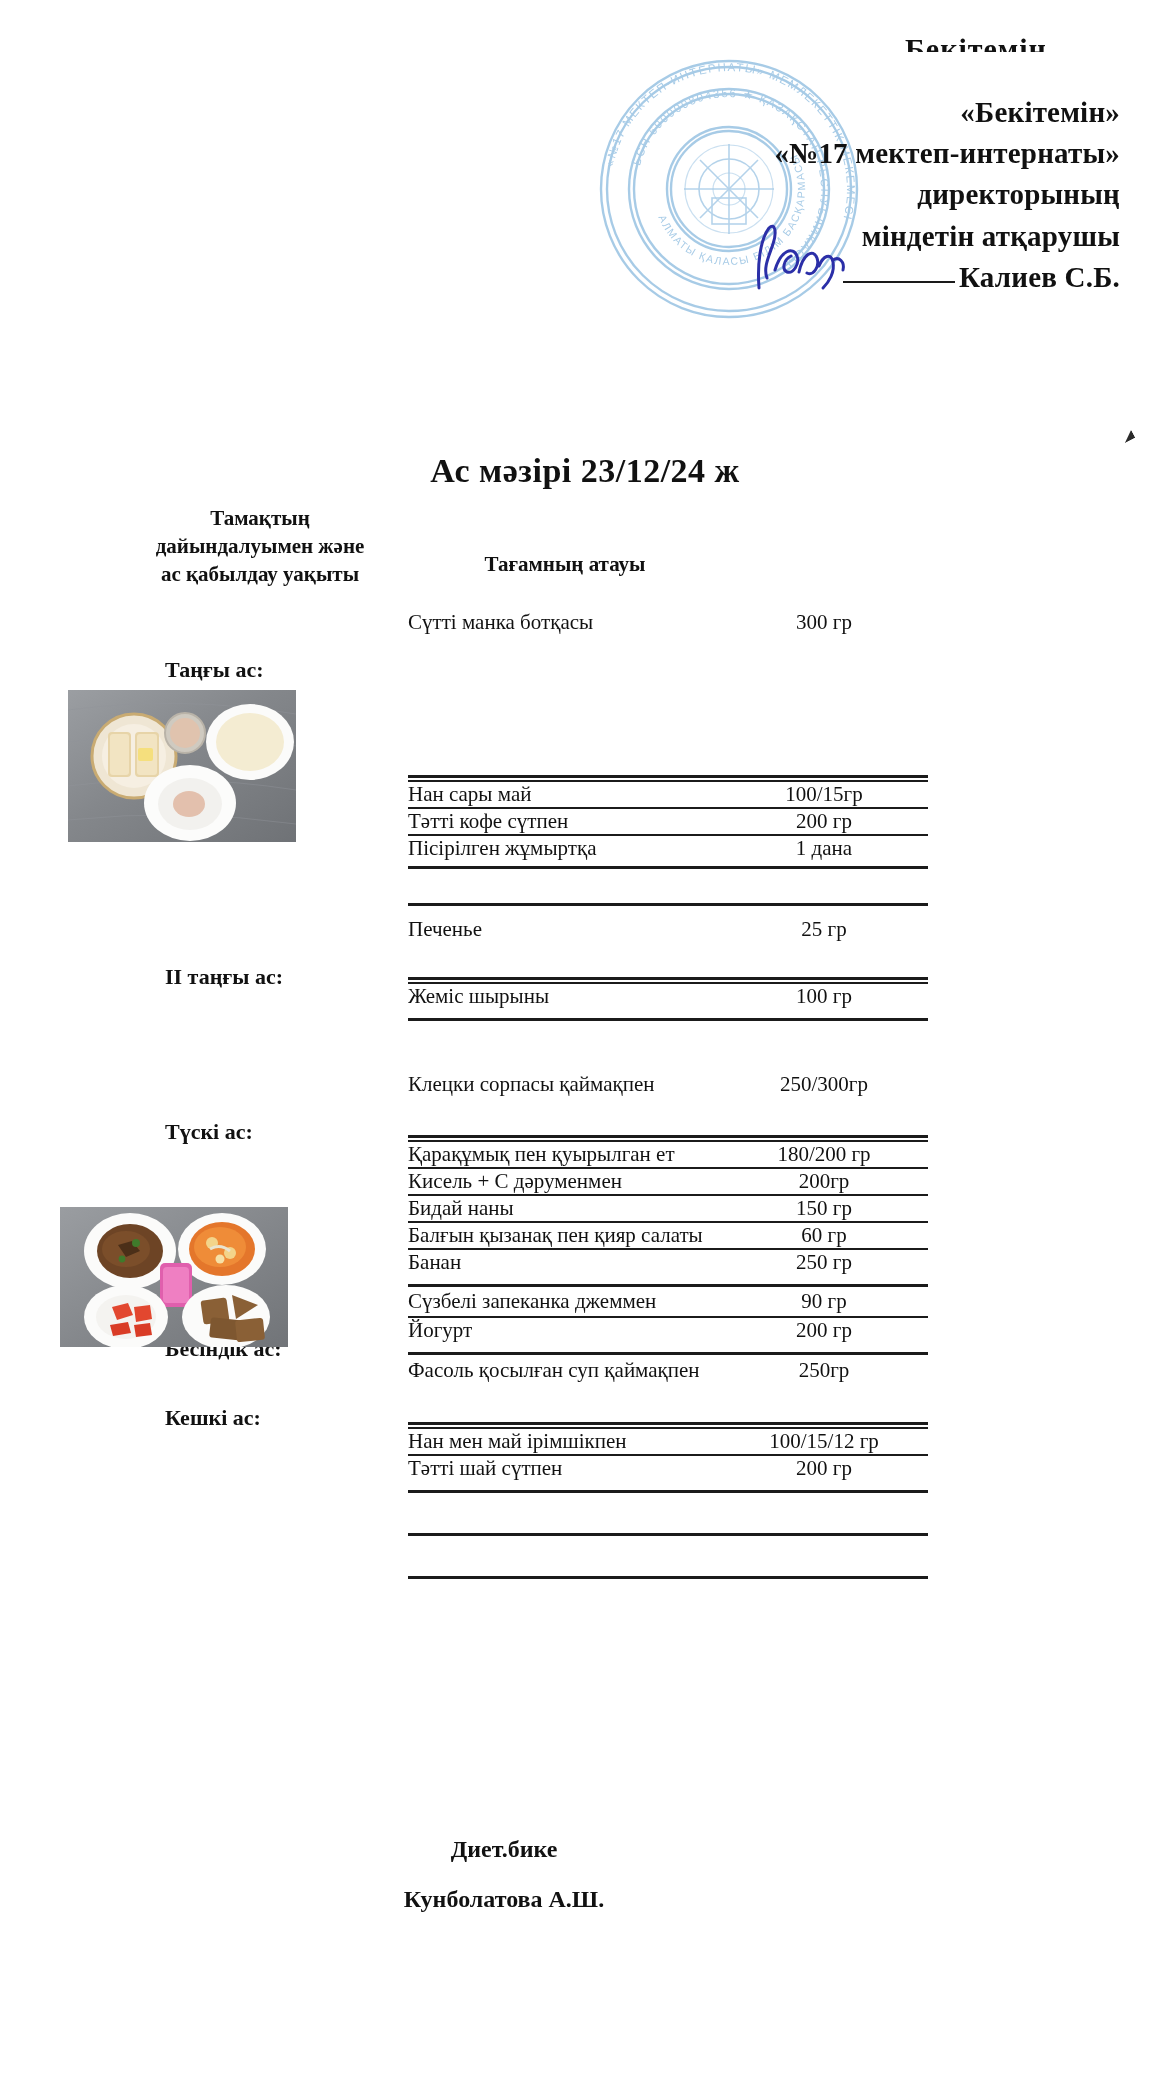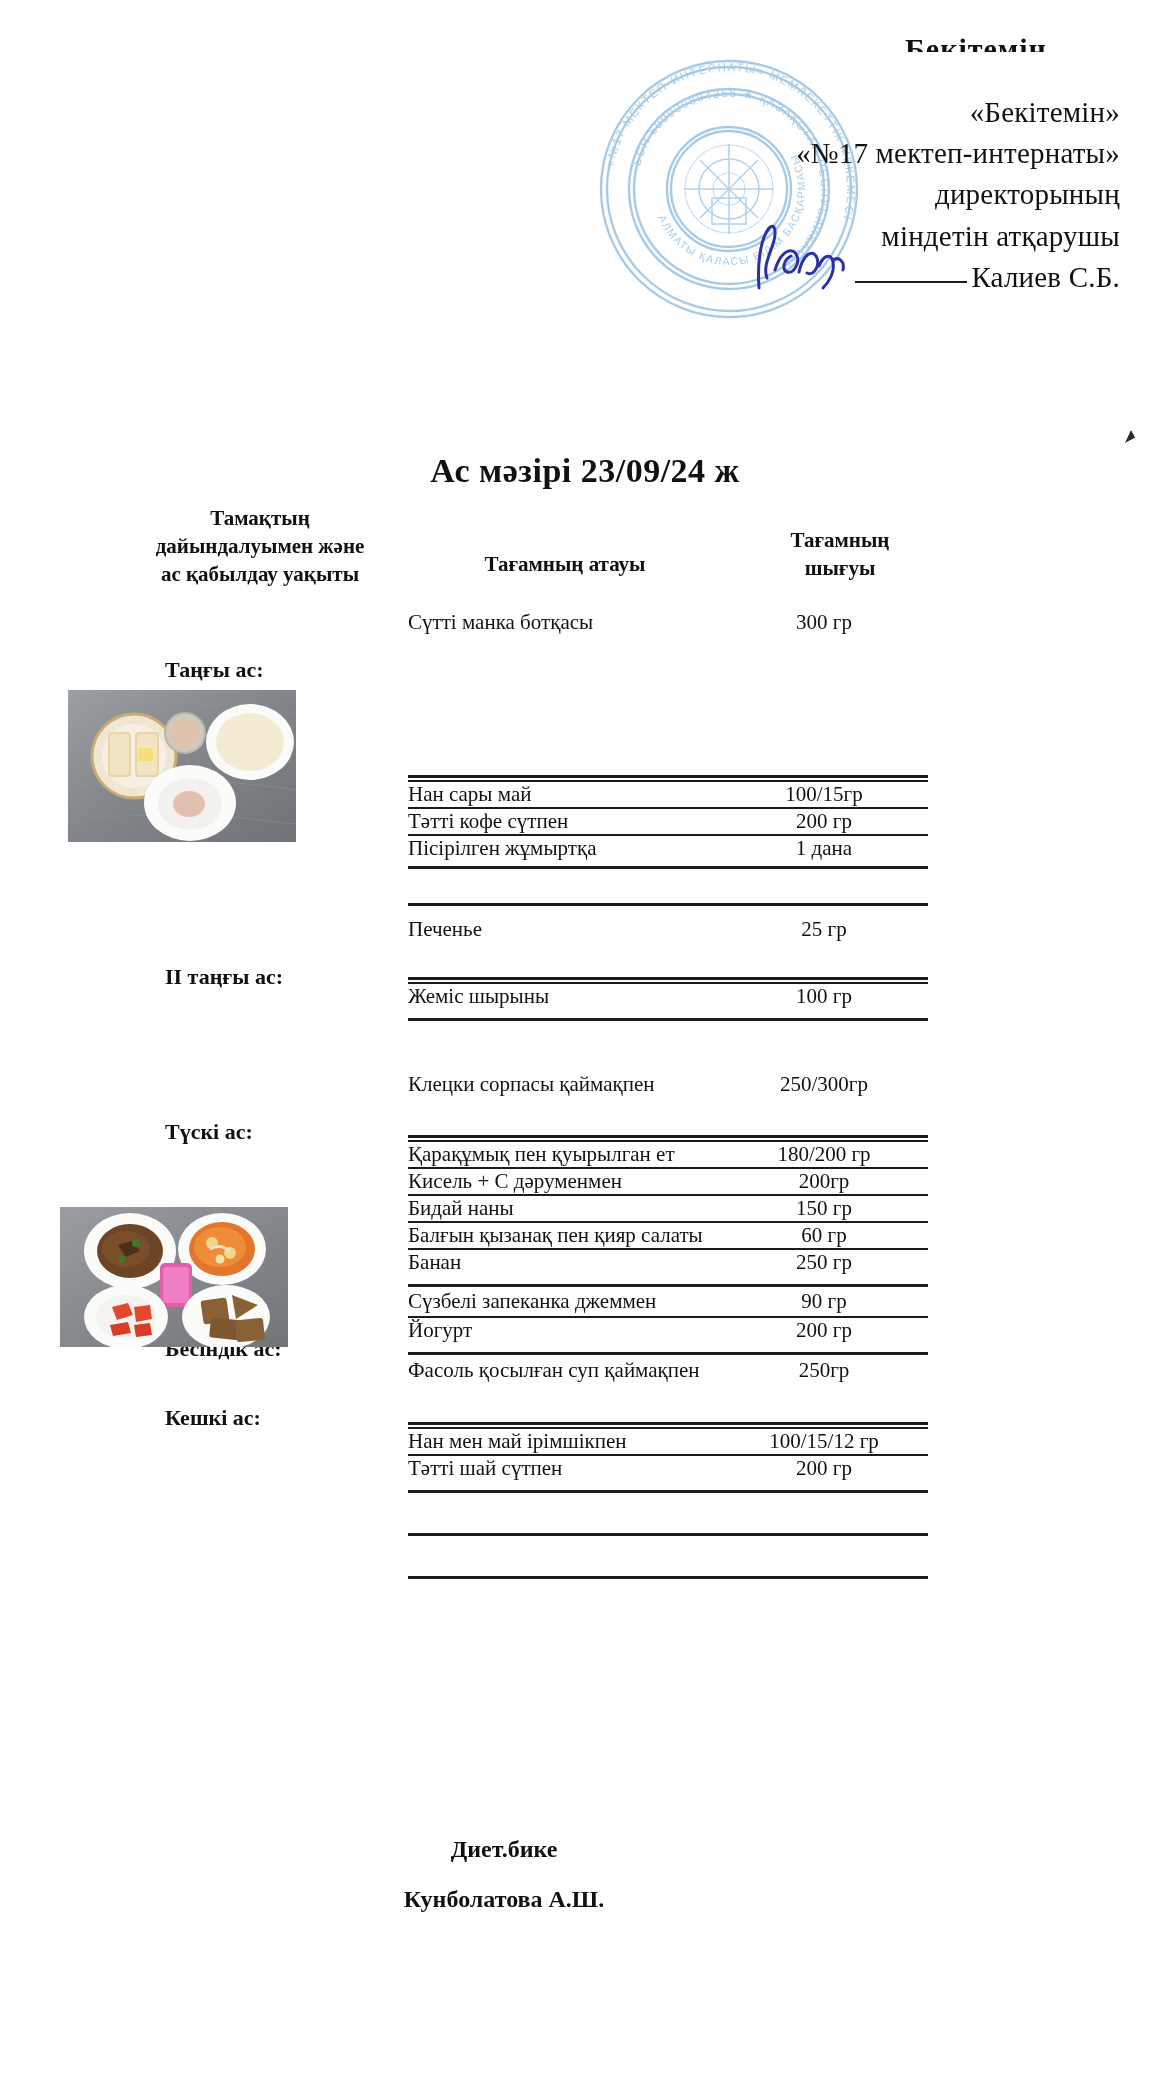--- a/index.html
+++ b/index.html
@@ -33,21 +33,21 @@
   }
 
   
   .approval {
     position: absolute;
     top: 92px;
     left: 420px;
     width: 700px;
     text-align: right;
     font-size: 29px;
-    font-weight: normal;
+    font-weight: bold;
     line-height: 1.42;
     letter-spacing: 0.2px;
     z-index: 5;
   }
   .approval div { white-space: nowrap; }
   .approval .sign-row {
     display: block;
     position: relative;
   }
   .sig-line {
@@ -247,33 +247,29 @@
       <path d="M28 48 C34 28, 46 24, 50 34 C53 42, 46 52, 40 50 C35 48, 36 38, 44 34"></path>
       <path d="M52 50 C56 32, 66 26, 70 36 C73 45, 66 54, 60 51"></path>
       <path d="M72 44 C76 34, 84 30, 86 40 C88 50, 82 60, 76 66"></path>
       <path d="M86 38 C92 34, 98 40, 96 48"></path>
     </g>
   </svg>
 </div>
 
 <div class="hairline-mark"></div>
 
-<div class="doc-title">Ас мәзірі 23/09/24 ж</div>
+<div class="doc-title">Ас мәзірі 23/12/24 ж</div>
 
 <div class="col-headers">
   <div class="ch ch-time">
     <div>Тамақтың</div>
     <div>дайындалуымен және</div>
     <div>ас қабылдау уақыты</div>
   </div>
   <div class="ch ch-name">Тағамның атауы</div>
-  <div class="ch ch-out">
-    <div>Тағамның</div>
-    <div>шығуы</div>
-  </div>
 </div>
 
 <div class="menu">
 
   <div class="meal-label" style="top:12px">Таңғы ас:</div>
   <div class="row" style="top:10px">
     <span class="dish">Сүтті манка ботқасы</span>
     <span class="qty">300 гр</span>
   </div>
   <div class="rule" style="top:175px"></div>

